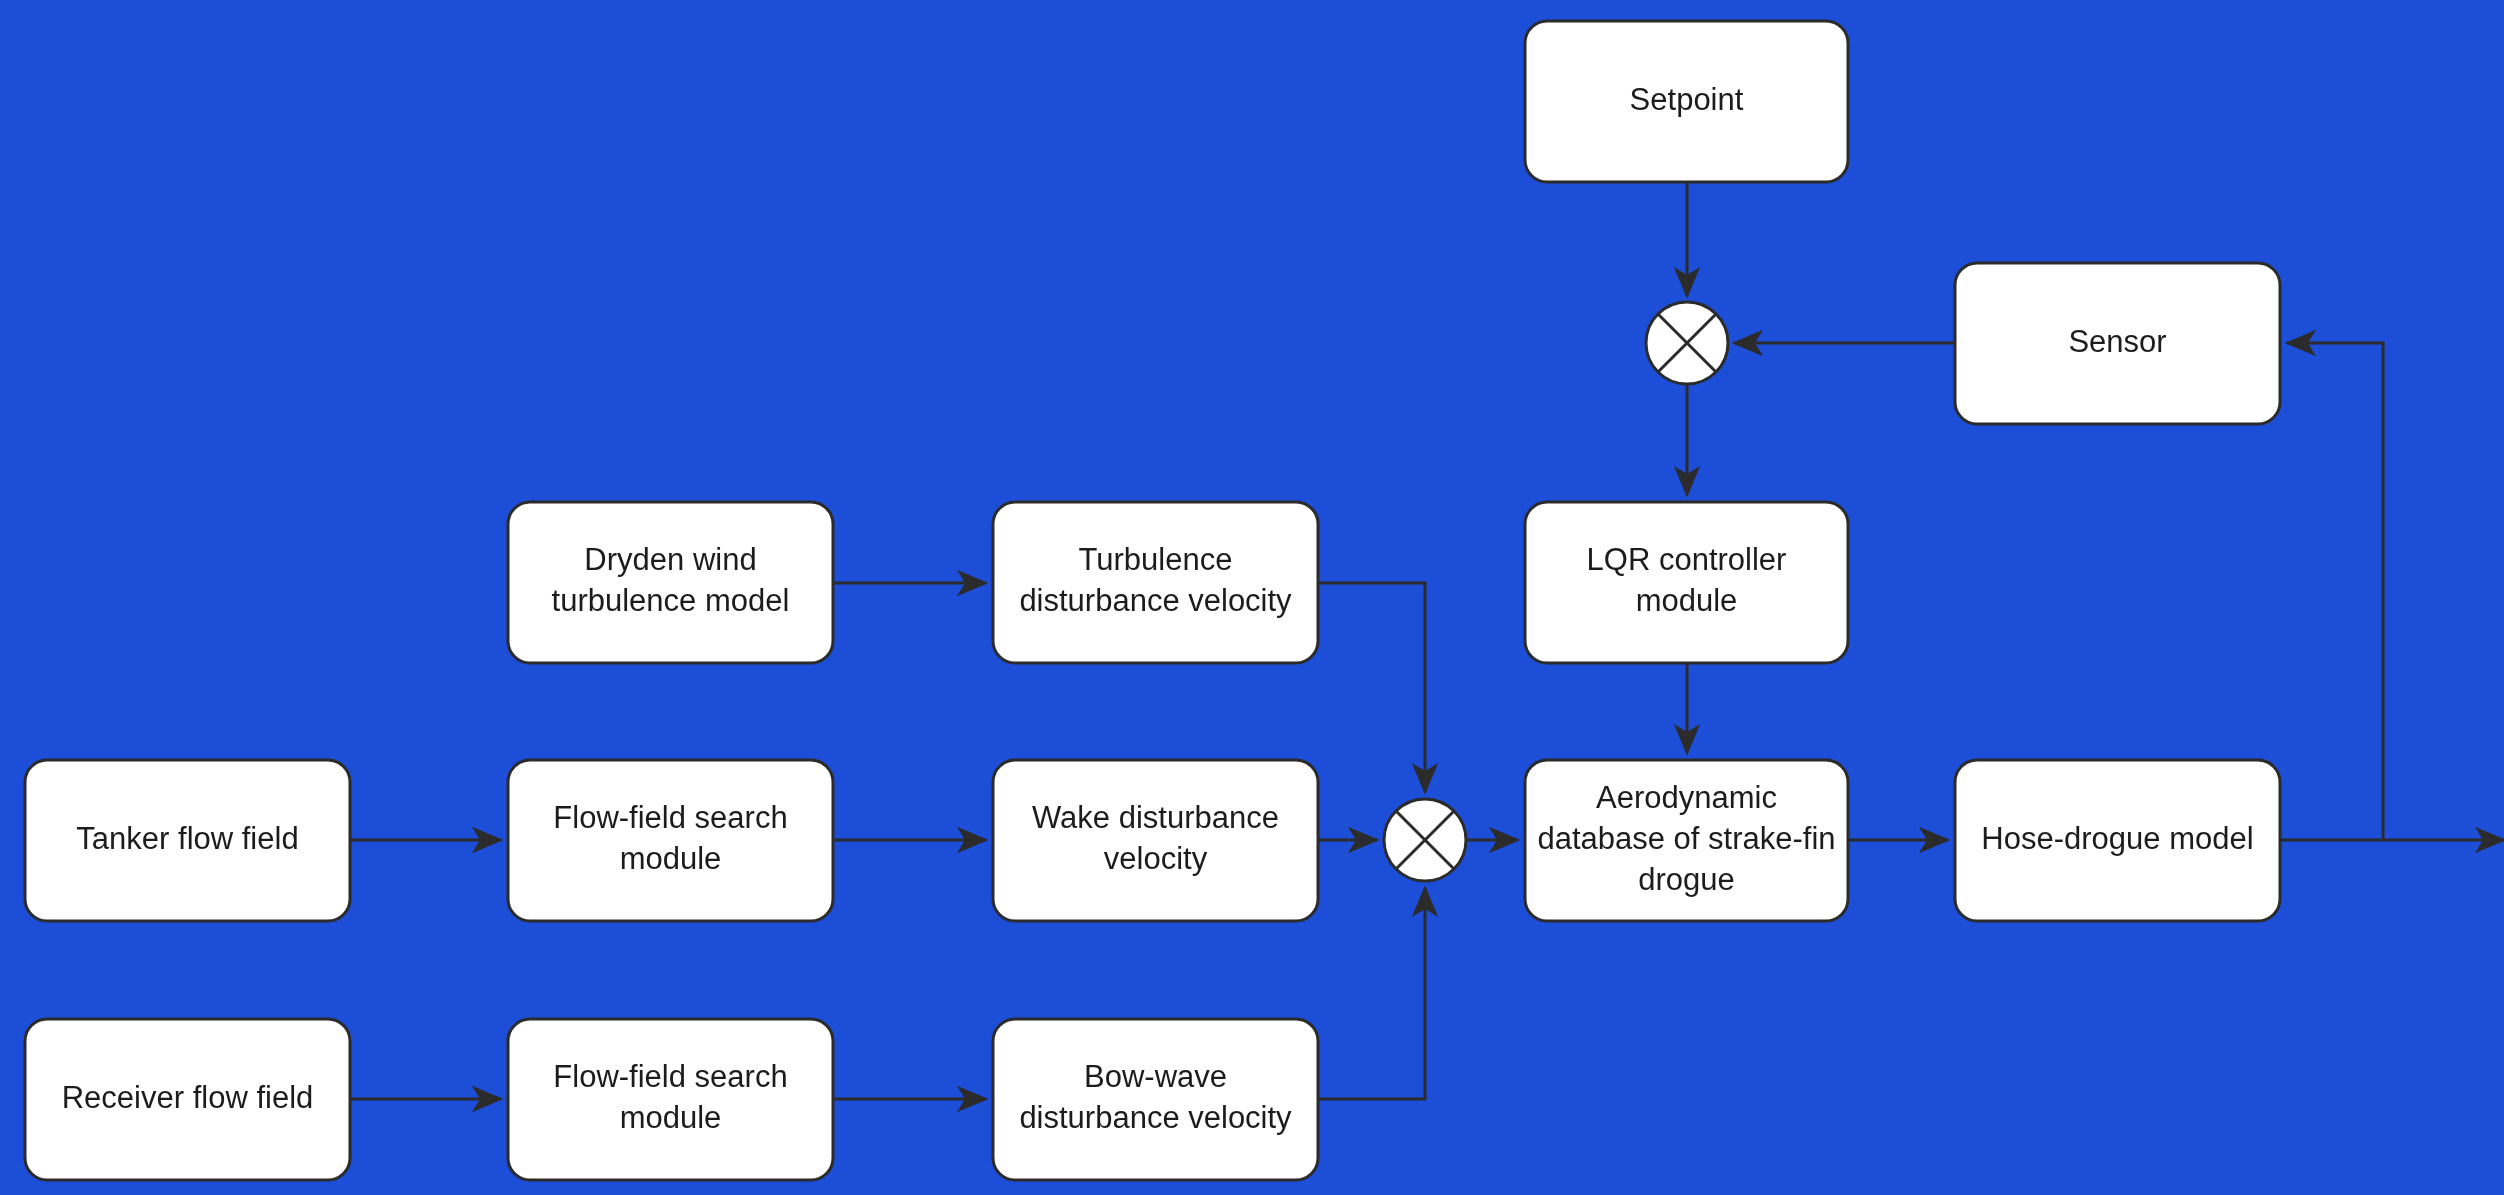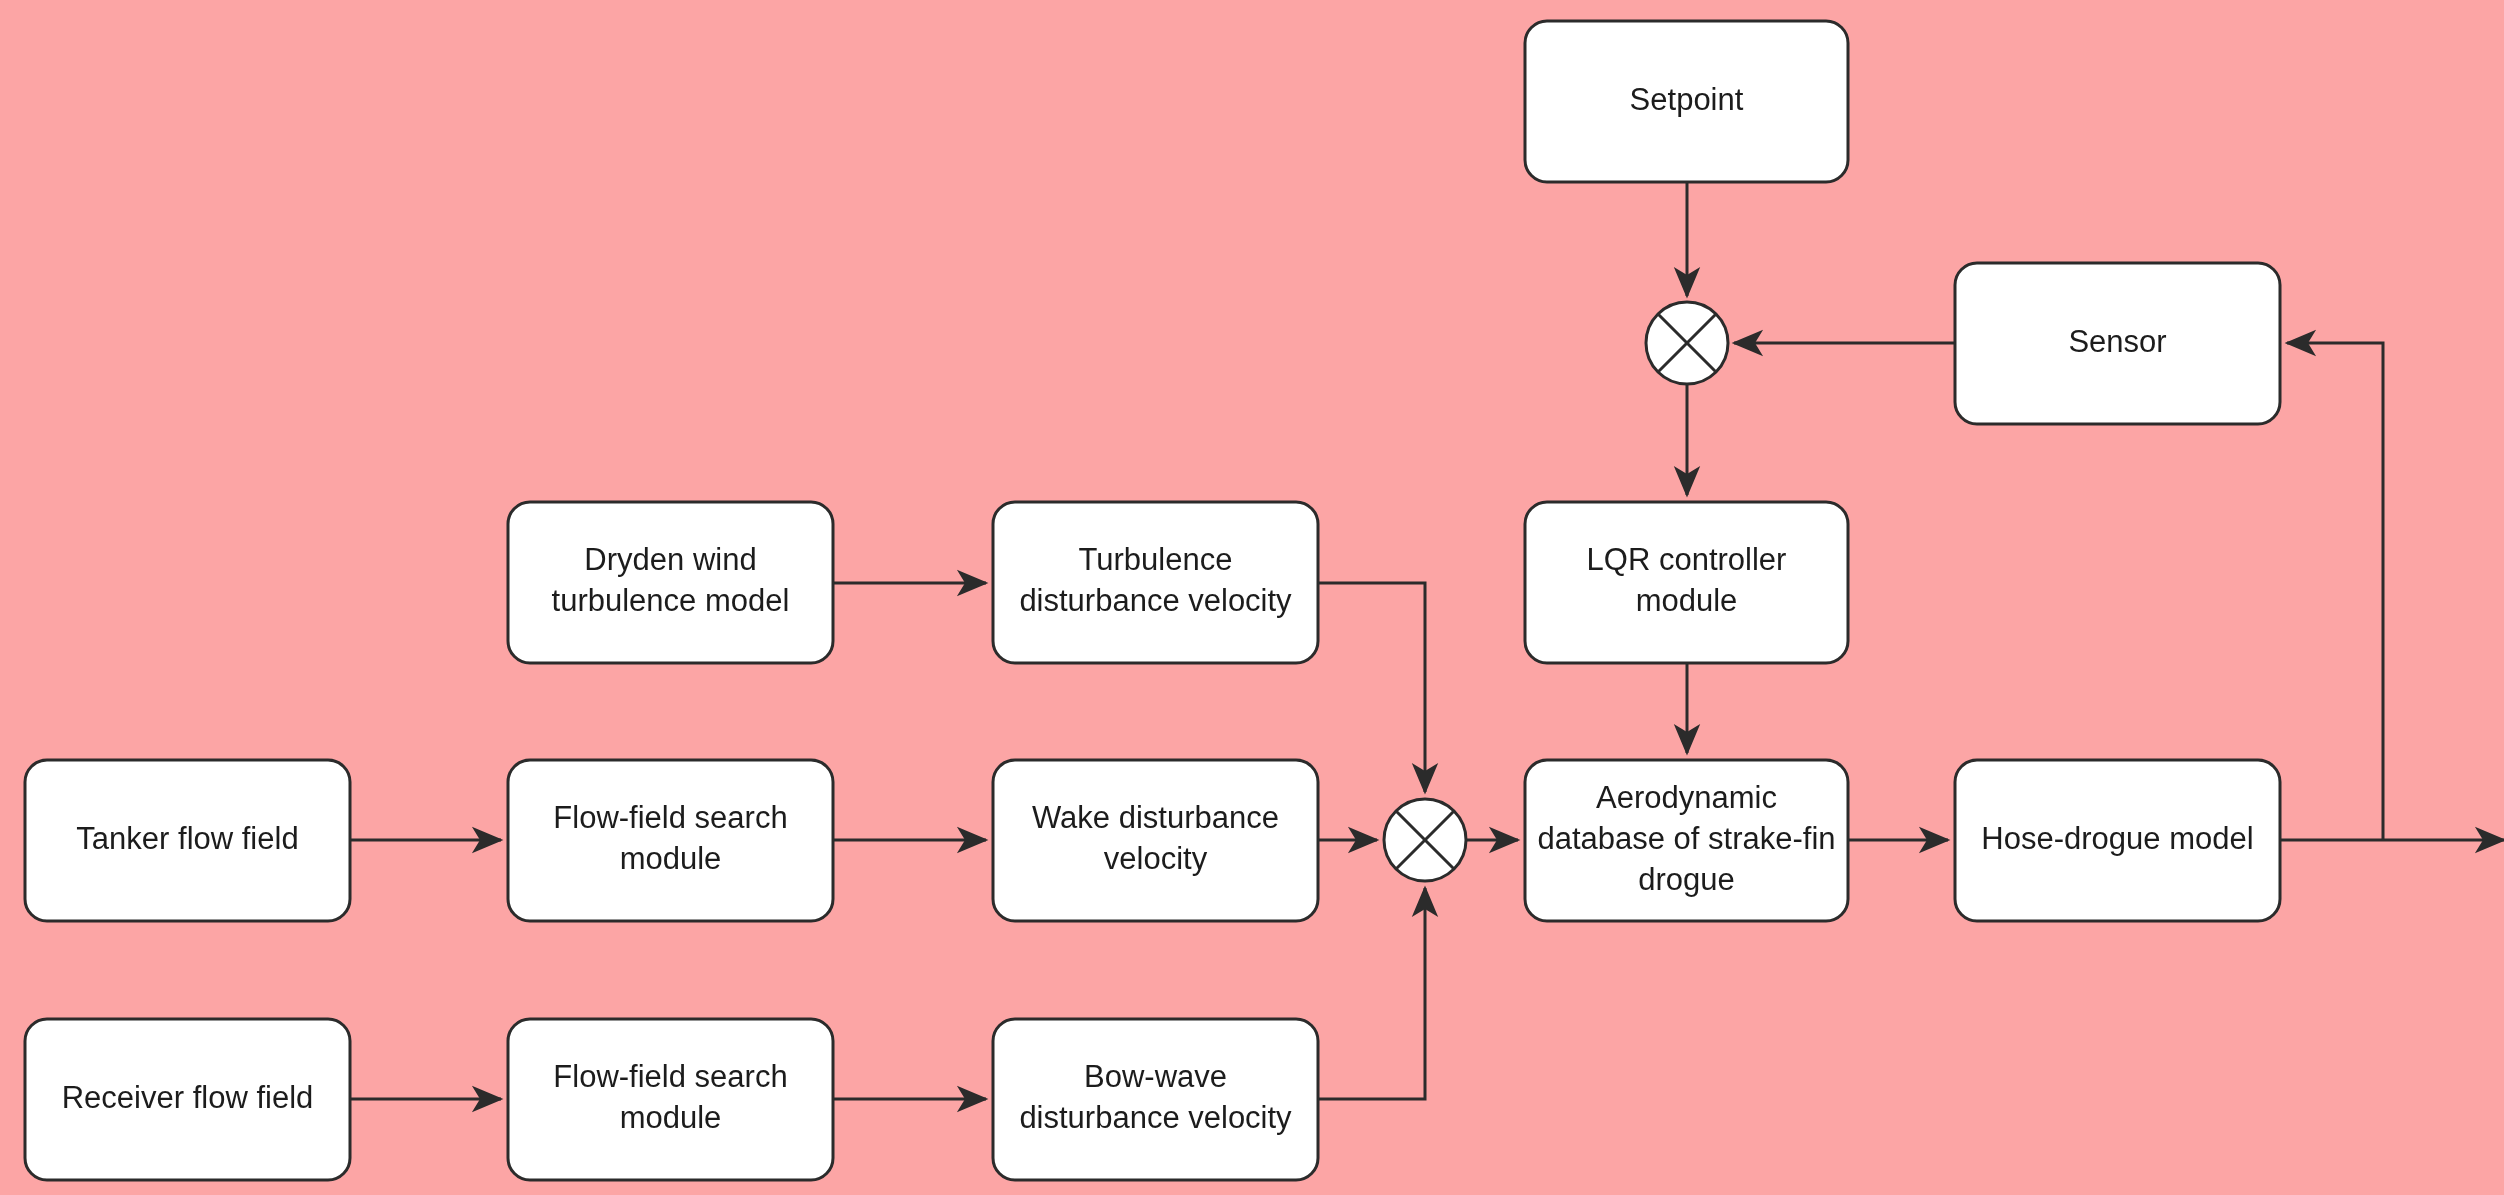--- a/index.html
+++ b/index.html
@@ -7,21 +7,21 @@
     padding: 0;
     background: #ffffff;
   }
   body {
     font-family: "Liberation Sans", sans-serif;
   }
   #diagram-root {
     position: relative;
     width: 2504px;
     height: 1195px;
-    background: #fca5a5;
+    background: #1d4ed8;
     overflow: hidden;
   }
   svg#block-diagram {
     display: block;
     width: 2504px;
     height: 1195px;
   }
   .node-box {
     fill: #ffffff;
     stroke: #2b2b2b;

